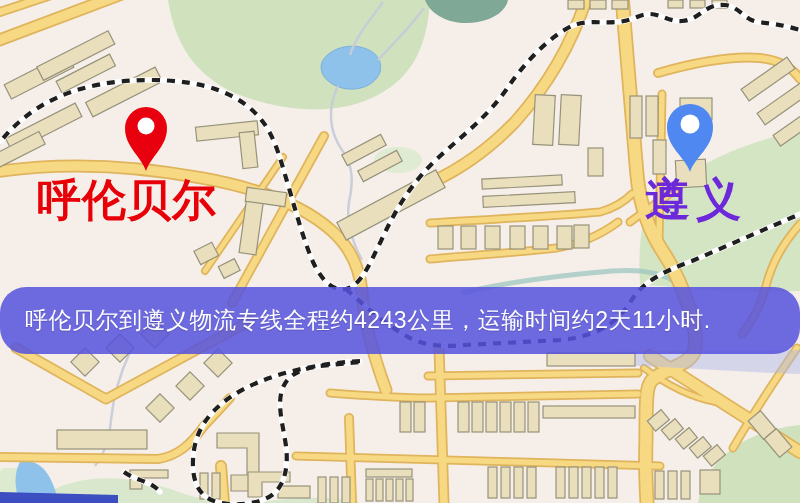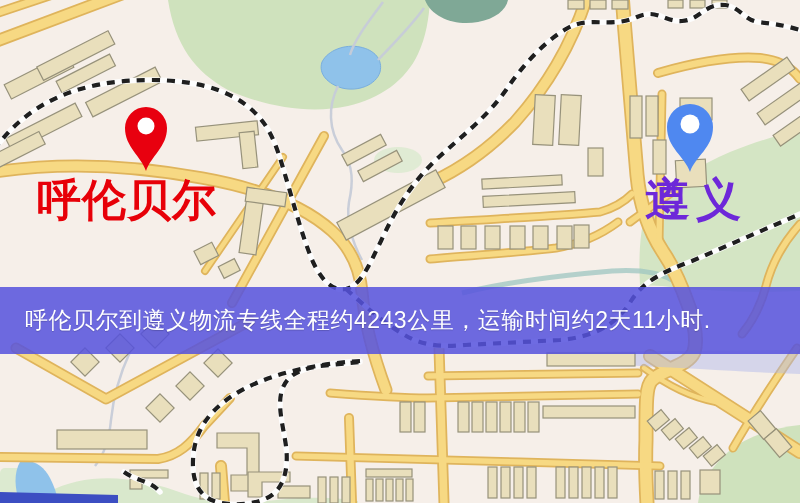--- a/index.html
+++ b/index.html
@@ -7,21 +7,21 @@
     position:relative;width:800px;height:503px;overflow:hidden;
     background:#f6efe9;font-family:"Liberation Sans",sans-serif;
   }
   .stage svg{position:absolute;left:0;top:0;}
   .banner{
     position:absolute;left:0;top:287px;width:800px;height:67px;
     background:rgba(86,83,221,0.86);
     color:#ffffff;font-size:23px;letter-spacing:.5px;
     display:flex;align-items:center;padding-left:25px;box-sizing:border-box;
     z-index:5;text-shadow:0 1px 1px rgba(0,0,0,.18);
-    font-family:"Liberation Sans",sans-serif;white-space:nowrap;
+    font-family:"Liberation Sans",sans-serif;white-space:nowrap;border-radius:26px;
   }
   .city-label{position:absolute;line-height:1;z-index:6;user-select:none;}
   .label-origin{
     left:37px;top:179px;font-size:44px;font-weight:bold;letter-spacing:1px;
     color:#e70008;font-family:"Liberation Serif",serif;
   }
   .label-dest{
     left:645px;top:177px;font-size:45px;font-weight:600;letter-spacing:6px;
     color:#6d28d9;font-family:"Liberation Sans",sans-serif;
   }

